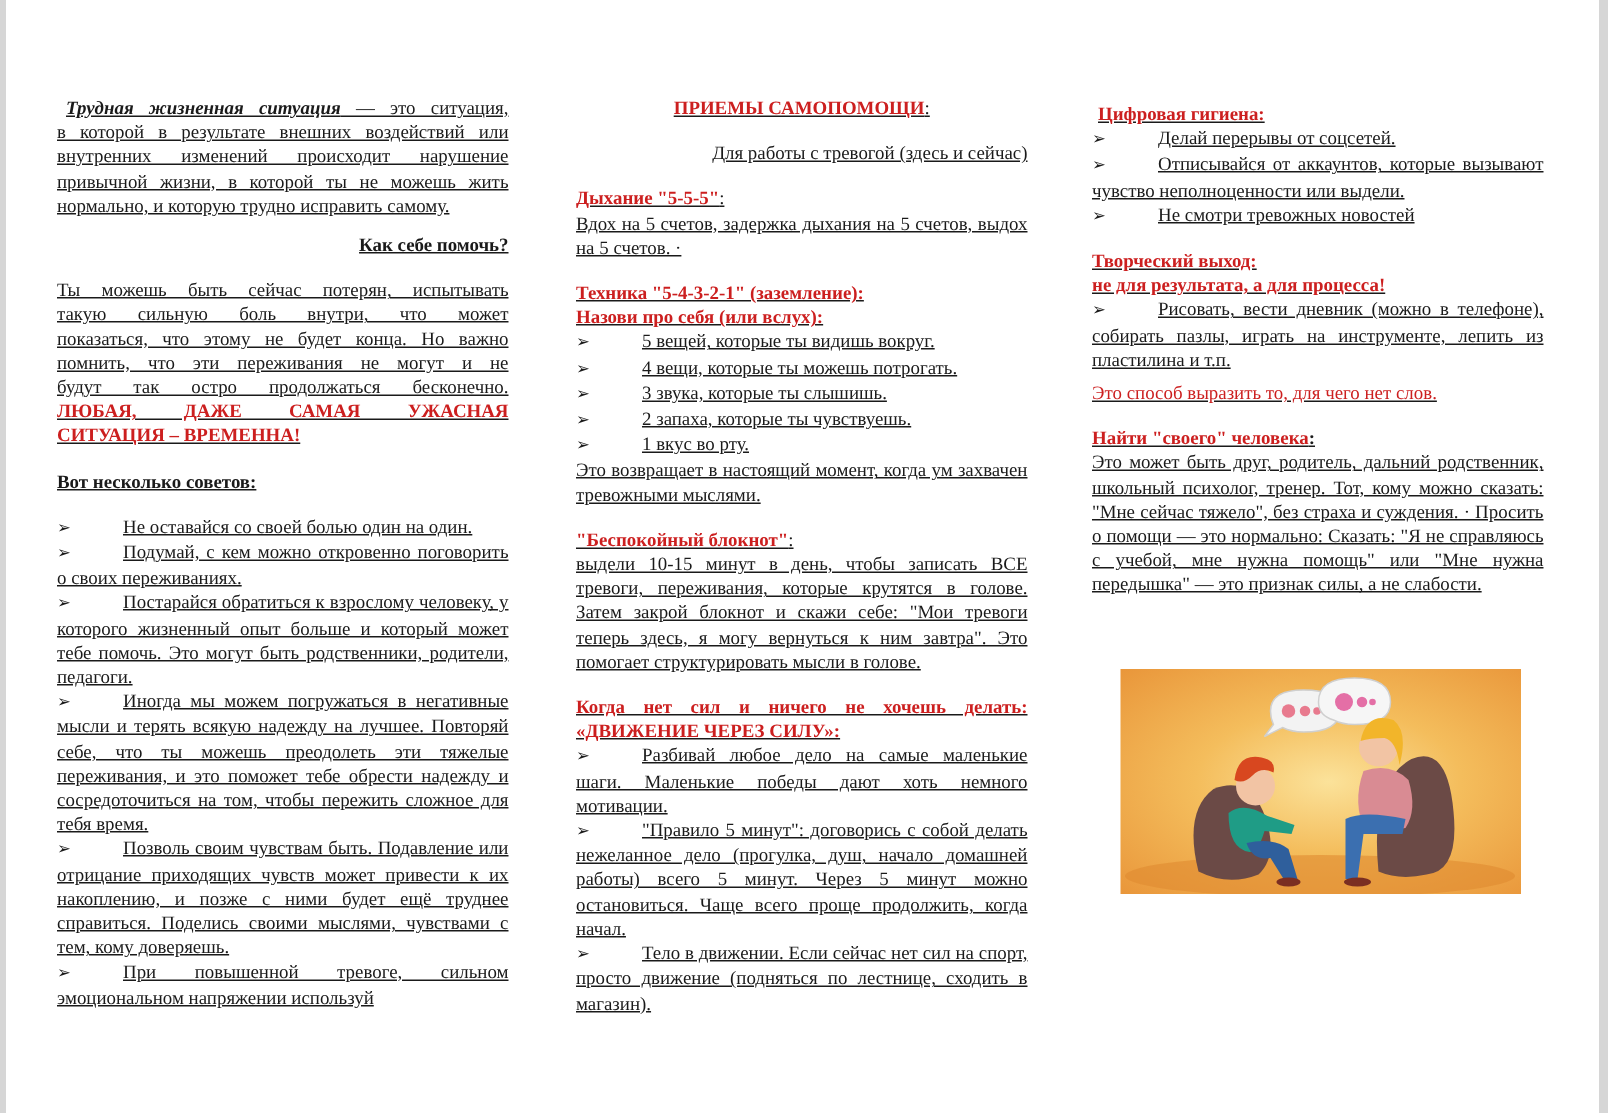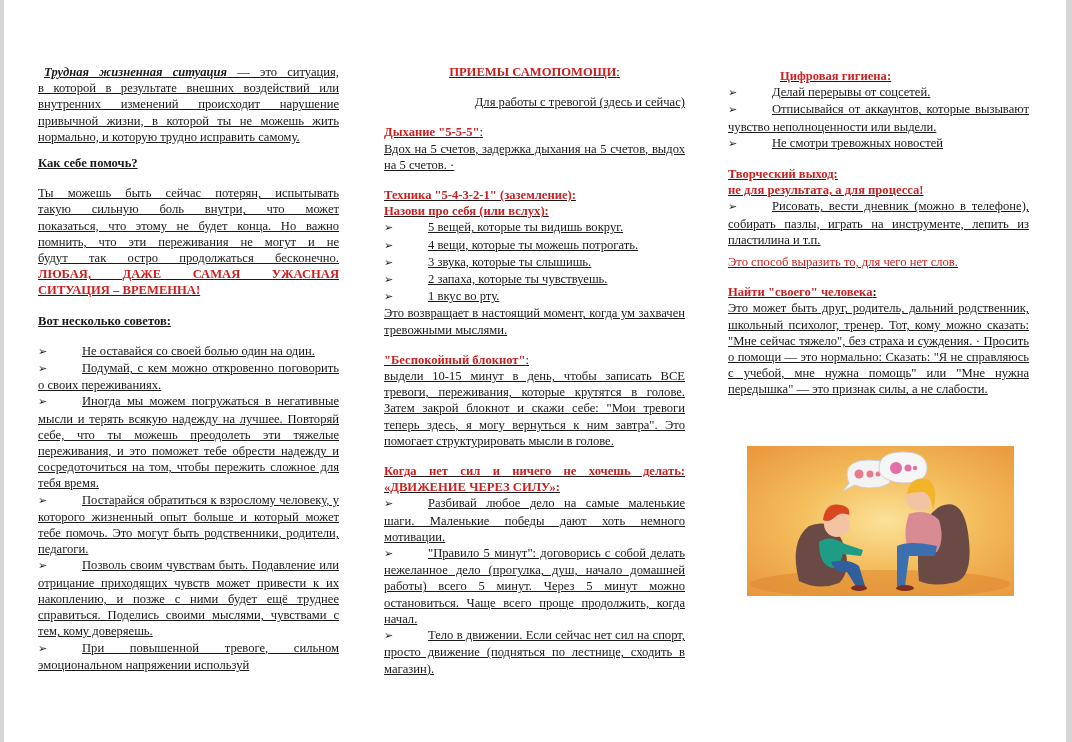--- a/index.html
+++ b/index.html
@@ -37,36 +37,36 @@
 <div class="edge-left"></div>
 <div class="edge-right"></div>
 
 <div class="col col1">
   <p class="just" style="padding-left:6px;"><span class="bi">Трудная жизненная ситуация</span><span> — это ситуация,</span></p>
   <p class="just">в которой в результате внешних воздействий или</p>
   <p class="just">внутренних изменений происходит нарушение</p>
   <p class="just">привычной жизни, в которой ты не можешь жить</p>
   <p>нормально, и которую трудно исправить самому.</p>
   <div class="gap10"></div>
-  <p class="center b" style="text-align:left;">Как себе помочь?</p>
+  <p class="center b" style="text-align:right;">Как себе помочь?</p>
   <div class="gap14"></div>
   <p class="just">Ты можешь быть сейчас потерян, испытывать</p>
   <p class="just">такую сильную боль внутри, что может</p>
   <p class="just">показаться, что этому не будет конца. Но важно</p>
   <p class="just">помнить, что эти переживания не могут и не</p>
   <p class="just">будут так остро продолжаться бесконечно.</p>
   <p class="just red b">ЛЮБАЯ, ДАЖЕ САМАЯ УЖАСНАЯ</p>
   <p class="red b">СИТУАЦИЯ – ВРЕМЕННА!</p>
   <div class="gap14"></div>
   <p class="b" style="text-align:left;">Вот несколько советов:</p>
   <div class="gap14"></div>
   <p class="bul"><span class="arr">➢</span><span>Не оставайся со своей болью один на один.</span></p>
   <p class="bul"><span class="arr">➢</span><span>Подумай, с кем можно откровенно поговорить о своих переживаниях.</span></p>
+  <p class="bul"><span class="arr">➢</span><span>Постарайся обратиться к взрослому человеку, у которого жизненный опыт больше и который может тебе помочь. Это могут быть родственники, родители, педагоги.</span></p>
   <p class="bul"><span class="arr">➢</span><span>Иногда мы можем погружаться в негативные мысли и терять всякую надежду на лучшее. Повторяй себе, что ты можешь преодолеть эти тяжелые переживания, и это поможет тебе обрести надежду и сосредоточиться на том, чтобы пережить сложное для тебя время.</span></p>
-  <p class="bul"><span class="arr">➢</span><span>Постарайся обратиться к взрослому человеку, у которого жизненный опыт больше и который может тебе помочь. Это могут быть родственники, родители, педагоги.</span></p>
   <p class="bul"><span class="arr">➢</span><span>Позволь своим чувствам быть. Подавление или отрицание приходящих чувств может привести к их накоплению, и позже с ними будет ещё труднее справиться. Поделись своими мыслями, чувствами с тем, кому доверяешь.</span></p>
   <p class="bul"><span class="arr">➢</span><span>При повышенной тревоге, сильном эмоциональном напряжении используй</span></p>
 </div>
 
 <div class="col col2">
   <p style="text-align:center;"><span class="red b">ПРИЕМЫ САМОПОМОЩИ</span><span>:</span></p>
   <div class="gap14"></div>
   <p style="text-align:right;">Для работы с тревогой (здесь и сейчас)</p>
   <div class="gap14"></div>
   <p class="red b"><span>Дыхание "5-5-5"</span><span style="color:#1a1a1a;font-weight:normal;">:</span></p>
@@ -85,21 +85,21 @@
   <p>выдели 10-15 минут в день, чтобы записать ВСЕ тревоги, переживания, которые крутятся в голове. Затем закрой блокнот и скажи себе: "Мои тревоги теперь здесь, я могу вернуться к ним завтра". Это помогает структурировать мысли в голове.</p>
   <div class="gap14"></div>
   <p class="red b just">Когда нет сил и ничего не хочешь делать:</p>
   <p class="red b">«ДВИЖЕНИЕ ЧЕРЕЗ СИЛУ»:</p>
   <p class="bul"><span class="arr">➢</span><span>Разбивай любое дело на самые маленькие шаги. Маленькие победы дают хоть немного мотивации.</span></p>
   <p class="bul"><span class="arr">➢</span><span>"Правило 5 минут": договорись с собой делать нежеланное дело (прогулка, душ, начало домашней работы) всего 5 минут. Через 5 минут можно остановиться. Чаще всего проще продолжить, когда начал.</span></p>
   <p class="bul"><span class="arr">➢</span><span>Тело в движении. Если сейчас нет сил на спорт, просто движение (подняться по лестнице, сходить в магазин).</span></p>
 </div>
 
 <div class="col col3">
-  <p class="red b" style="padding-left:4px;margin-left:48px;">Цифровая гигиена:</p>
+  <p class="red b" style="padding-left:4px;">Цифровая гигиена:</p>
   <p class="bul"><span class="arr">➢</span><span>Делай перерывы от соцсетей.</span></p>
   <p class="bul"><span class="arr">➢</span><span>Отписывайся от аккаунтов, которые вызывают чувство неполноценности или выдели.</span></p>
   <p class="bul"><span class="arr">➢</span><span>Не смотри тревожных новостей</span></p>
   <div class="gap14"></div>
   <p class="red b">Творческий выход:</p>
   <p class="red b">не для результата, а для процесса!</p>
   <p class="bul"><span class="arr">➢</span><span>Рисовать, вести дневник (можно в телефоне), собирать пазлы, играть на инструменте, лепить из пластилина и т.п.</span></p>
   <div class="gap6"></div>
   <p class="red">Это способ выразить то, для чего нет слов.</p>
   <div class="gap14"></div>

